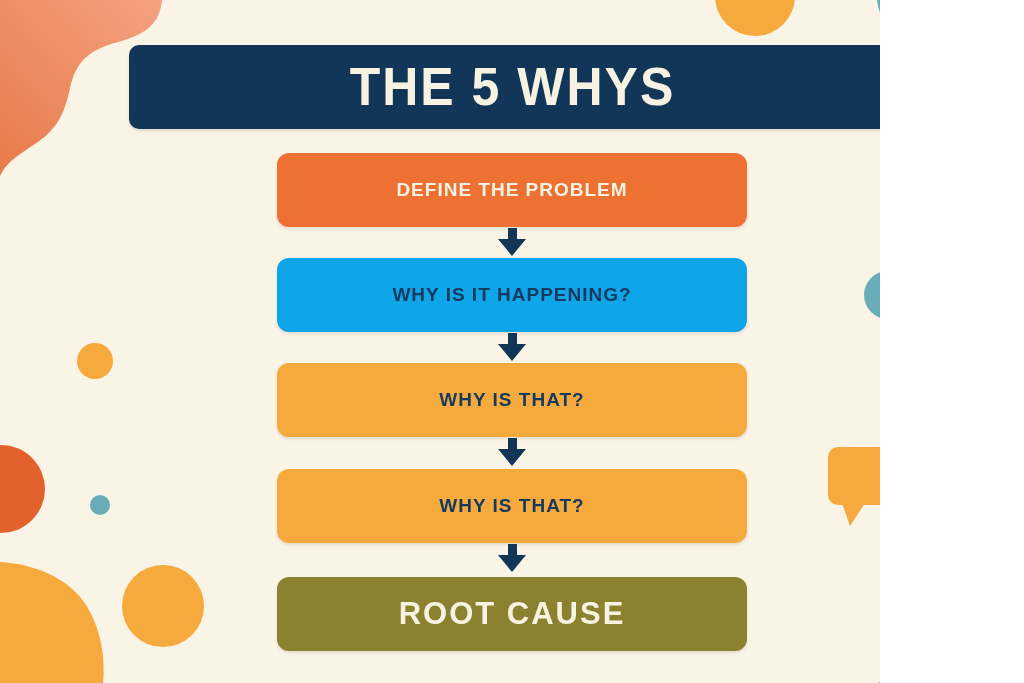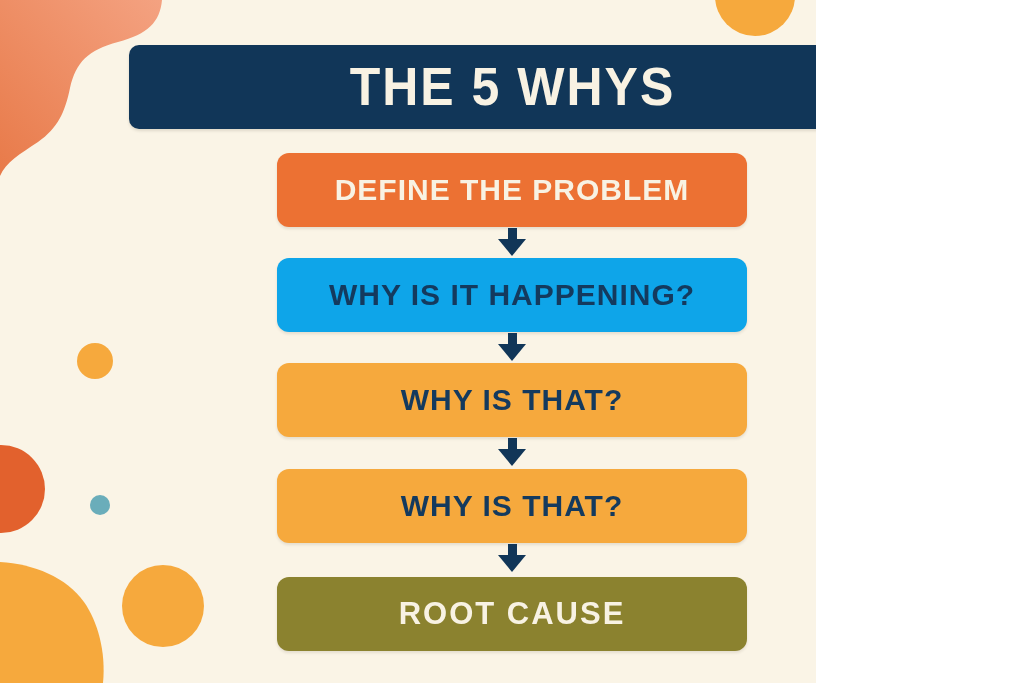--- a/index.html
+++ b/index.html
@@ -1,19 +1,19 @@
 <!DOCTYPE html>
 <html><head>
 <meta charset="utf-8">
 <style>
   html,body{margin:0;padding:0;}
   body{font-family:"Liberation Sans","DejaVu Sans",sans-serif;}
   #canvas{
     position:relative;
-    width:816px;height:683px;
+    width:880px;height:683px;
     overflow:hidden;
     background:#FAF4E6;
     text-align:right;
   }
   #decor{position:absolute;left:0;top:0;width:1024px;height:683px;z-index:1;}
   .flow{position:absolute;left:0;top:0;width:1024px;height:683px;z-index:2;}
 
   .title-bar{
     position:absolute;left:129px;top:45px;width:767px;height:84px;
     border-radius:10px;
@@ -25,21 +25,21 @@
     transform:scaleY(1.06);
   }
 
   .box{
     position:absolute;left:277px;width:470px;height:74px;
     border-radius:12px;
     display:flex;align-items:center;justify-content:center;
     box-shadow:0 2px 3px rgba(40,30,10,0.10);
   }
   .box-label{
-    font-size:30px;font-weight:bold;letter-spacing:1px;white-space:nowrap;
+    font-size:19px;font-weight:bold;letter-spacing:1px;white-space:nowrap;
   }
   .box1{top:153px;}
   .box2{top:258px;}
   .box3{top:363px;}
   .box4{top:469px;}
   .box5{top:577px;}
   .box5 .box-label{font-size:31px;letter-spacing:2px;}
 
   .arrow{
     position:absolute;left:498px;width:28px;height:28px;

